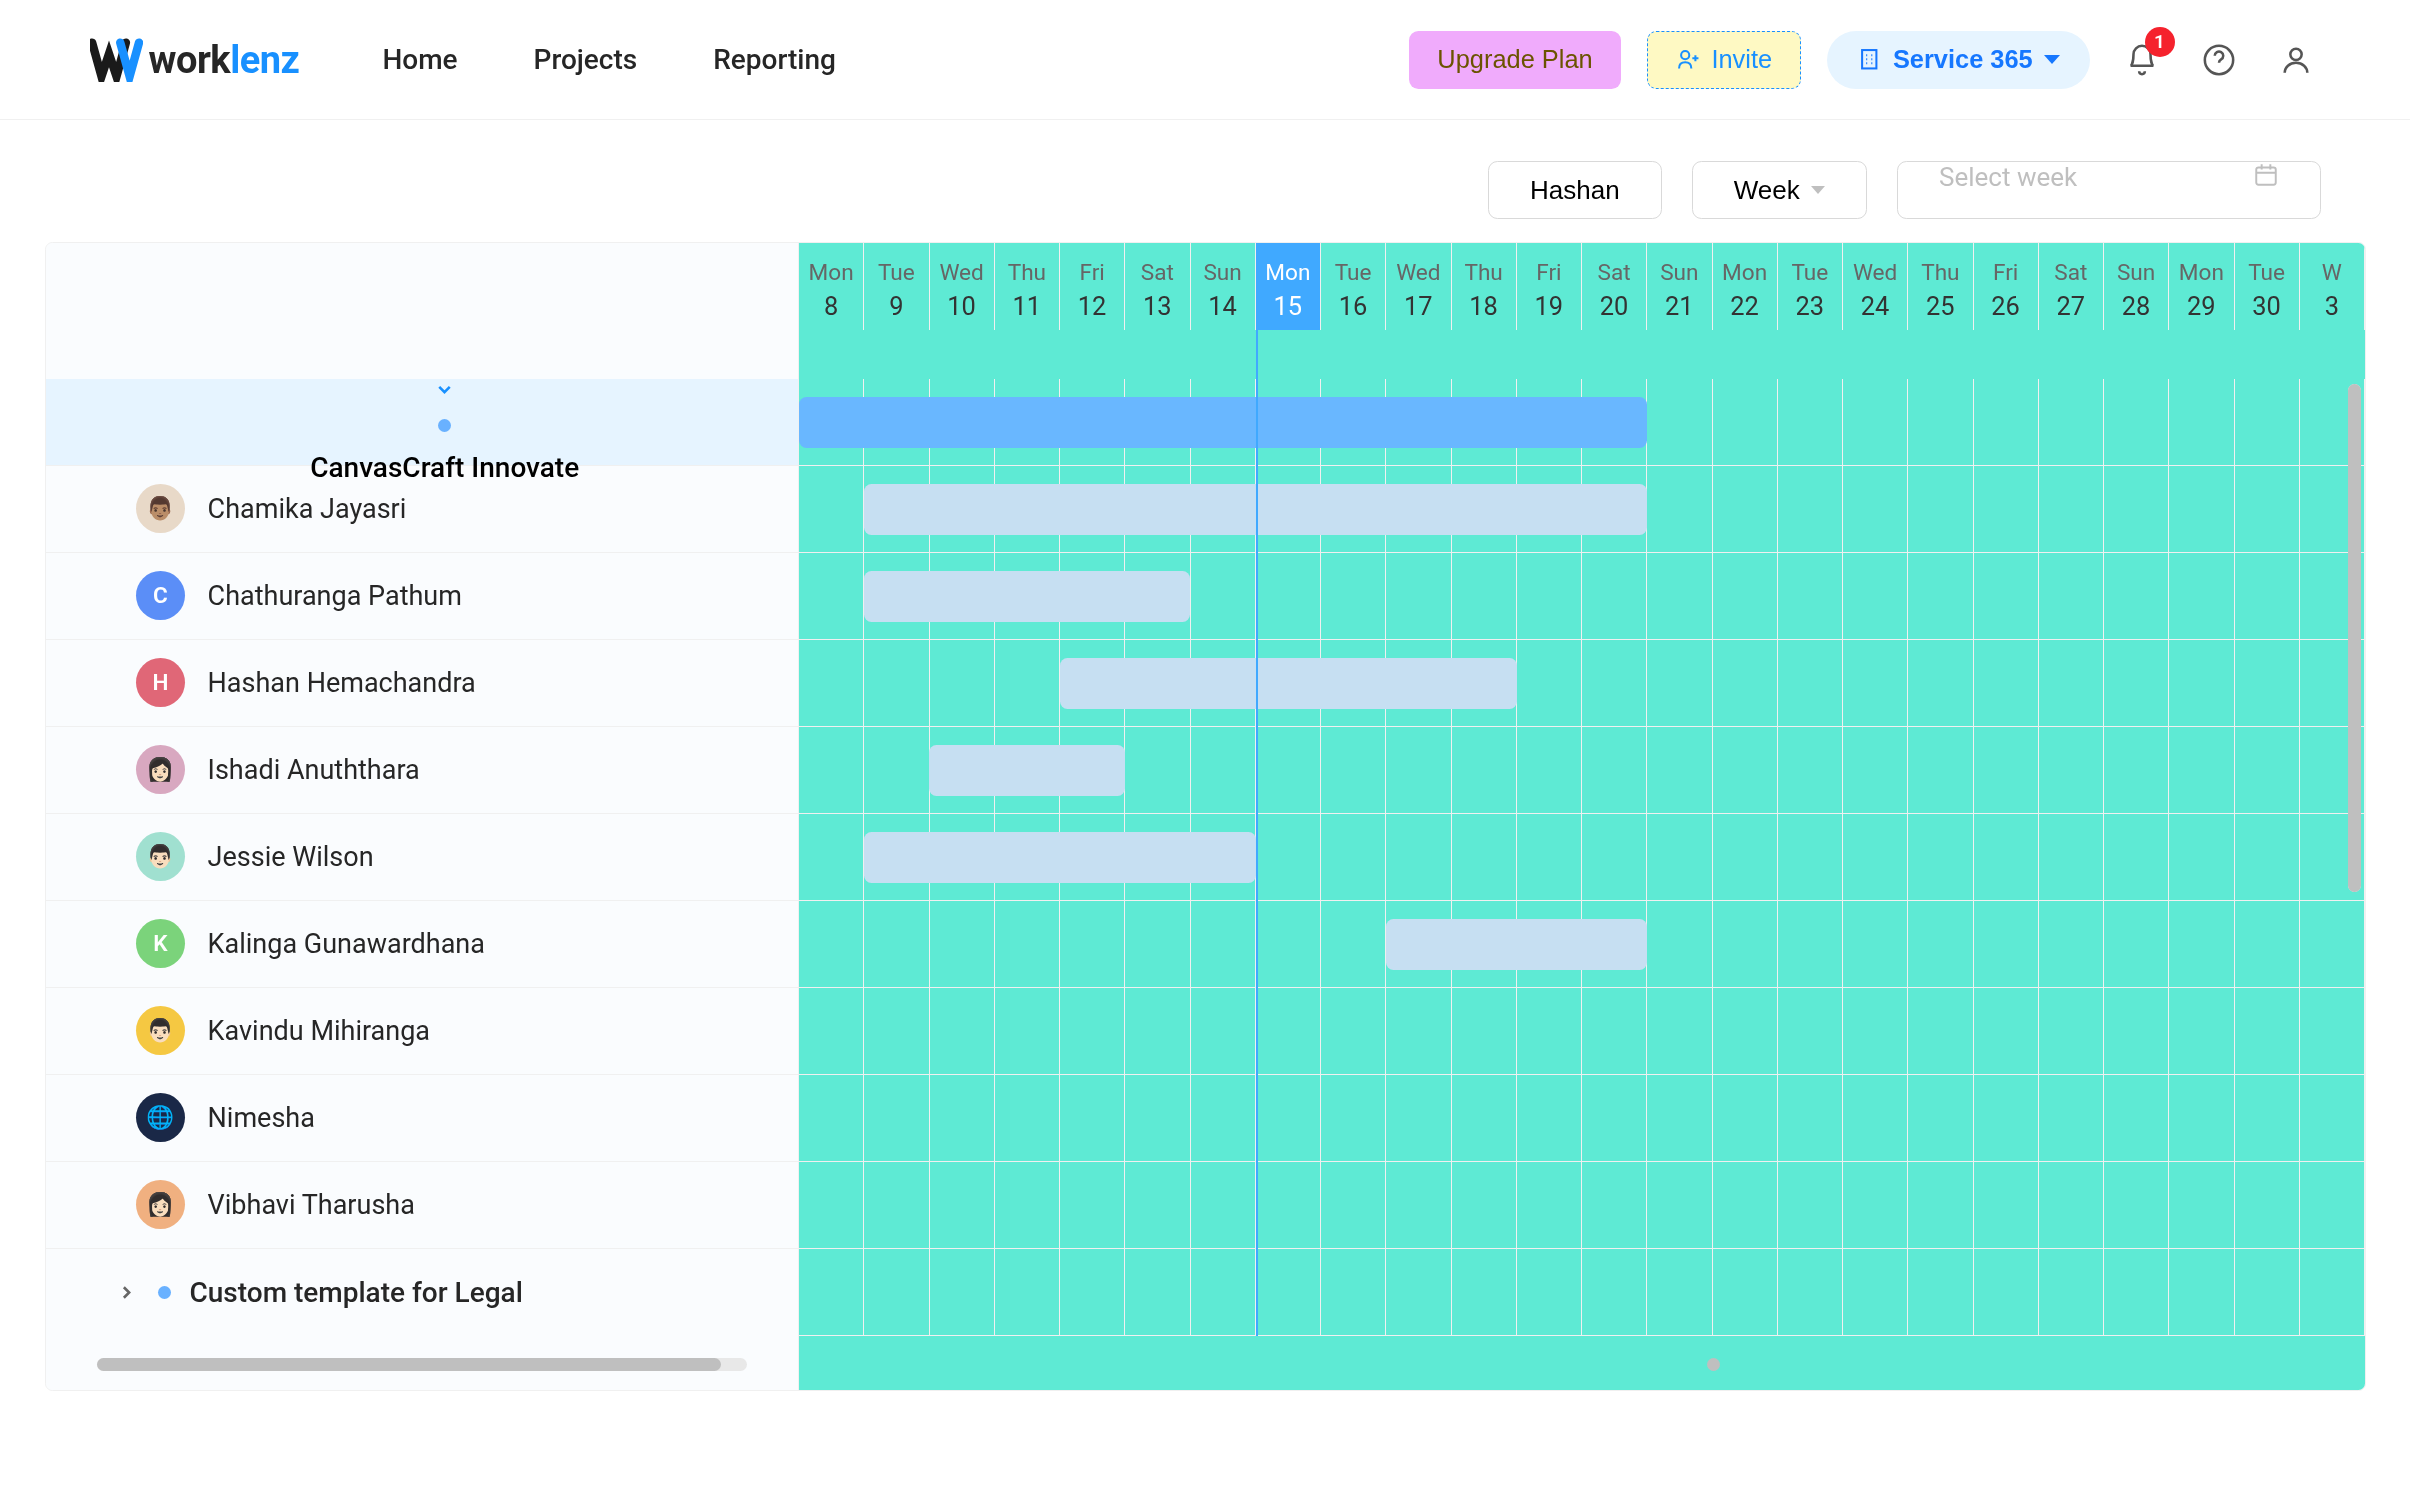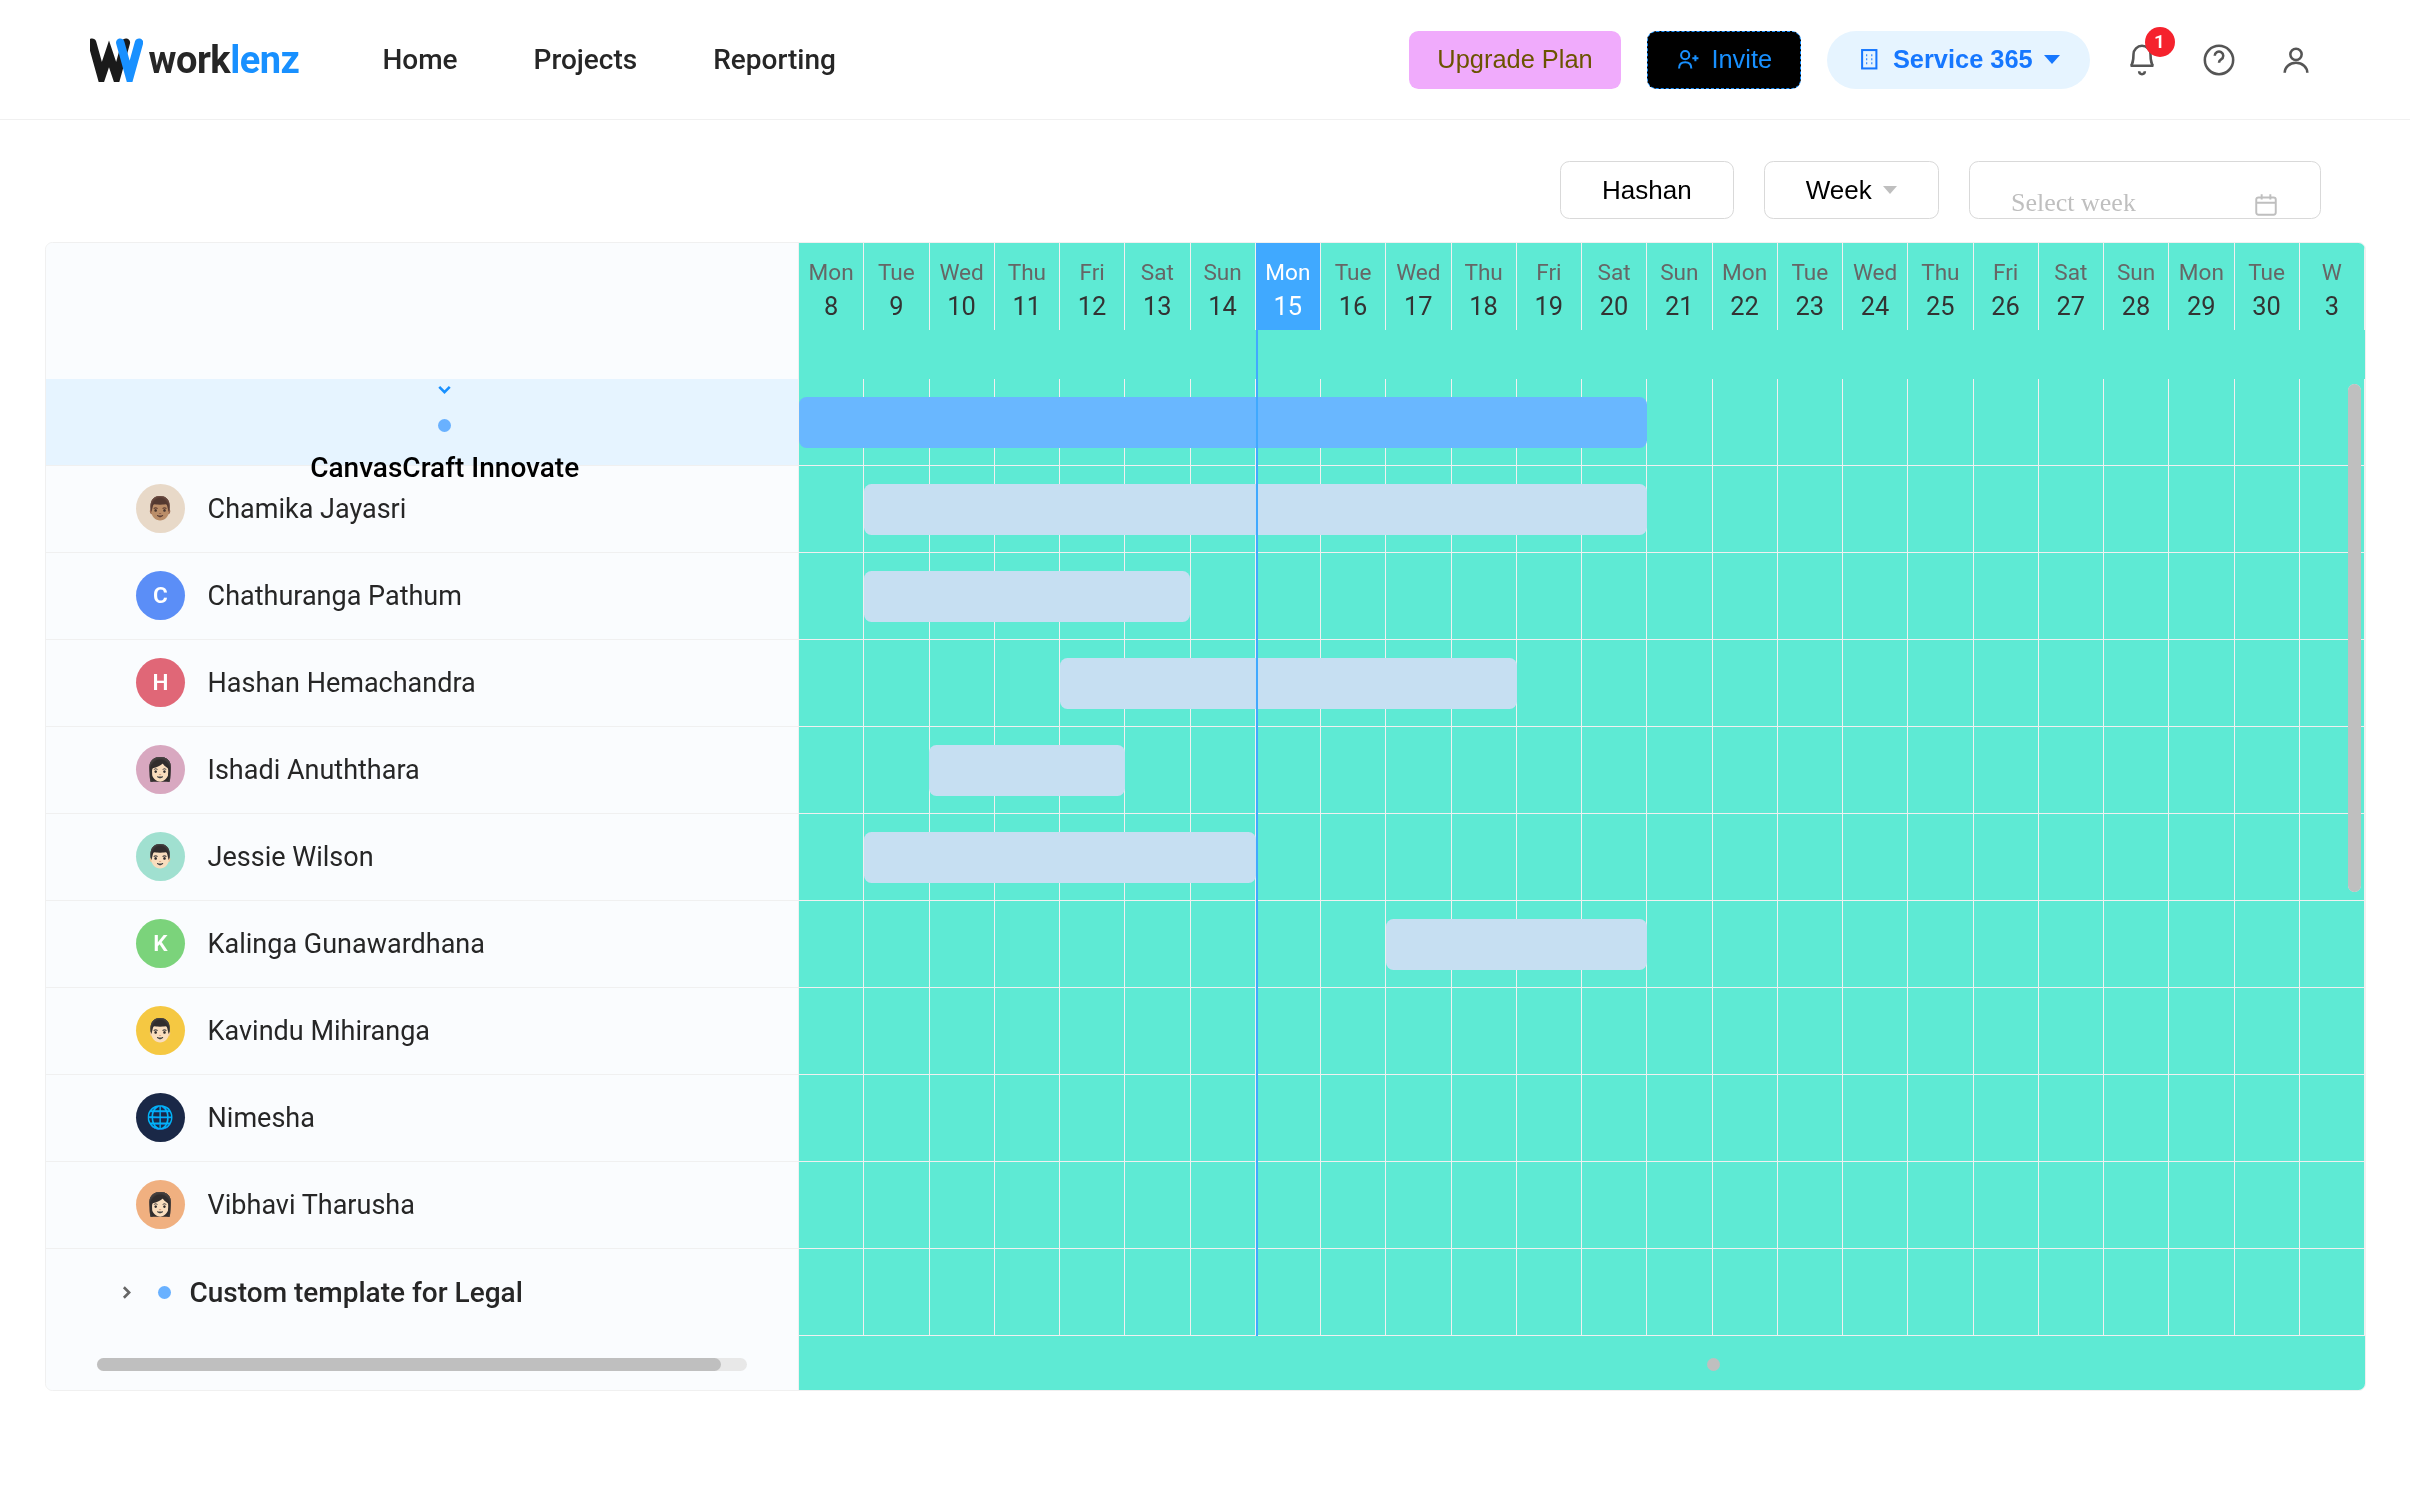--- a/index.html
+++ b/index.html
@@ -69,21 +69,21 @@
   align-items: center;
   padding: 0 28px;
   border-radius: 9.4px;
   font-size: 25.4px;
   font-weight: 500;
   cursor: pointer;
   border: none;
 }
 .btn-upgrade { background: #f0abfc; color: #6b5300; }
 .btn-invite {
-  background: #000000;
+  background: #fef9c3;
   color: #1890ff;
   border: 1.9px dashed #1890ff;
   gap: 11.3px;
 }
 .btn-service {
   background: #e6f4ff;
   color: #1677ff;
   font-weight: 600;
   gap: 11.3px;
   border-radius: 9415px;
@@ -133,26 +133,25 @@
   background: #fff;
   border-radius: 9.4px;
   padding: 0 41px;
   font-size: 26px;
   display: flex;
   align-items: center;
   gap: 11.3px;
   cursor: pointer;
 }
 .tb-input {
-  width: 352px;
-  display: flex;
-  align-items: flex-end;
+  width: 424px;
+  display: flex;
+  align-items: flex-start;
   justify-content: space-between;
   color: #bfbfbf;
-  font-family: Liberation Serif, serif;
 }
 .chev-sm {
   width: 0; height: 0;
   border-left: 7.5px solid transparent;
   border-right: 7.5px solid transparent;
   border-top: 8.5px solid #bfbfbf;
 }
 
 
 .main {

